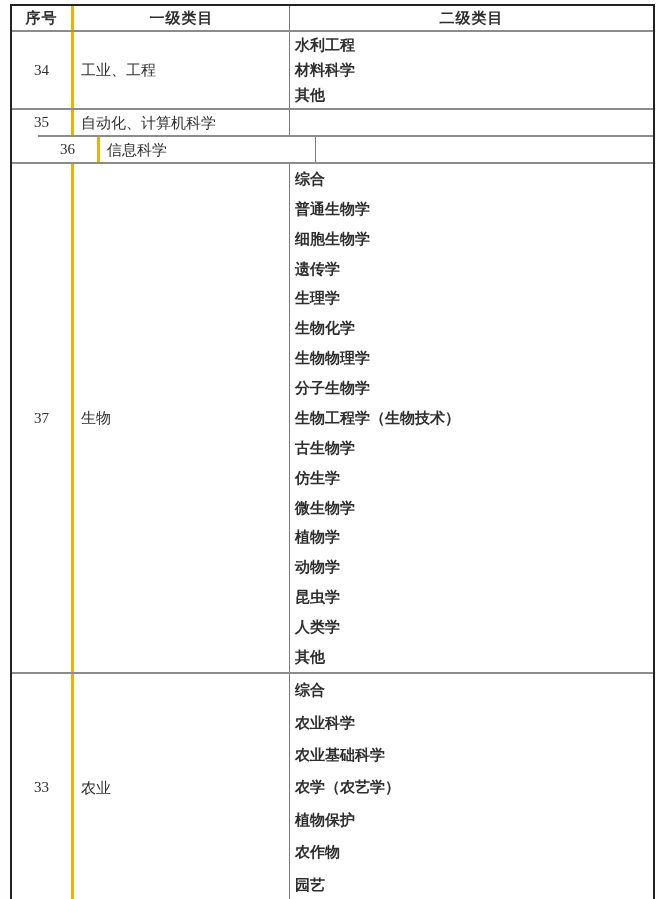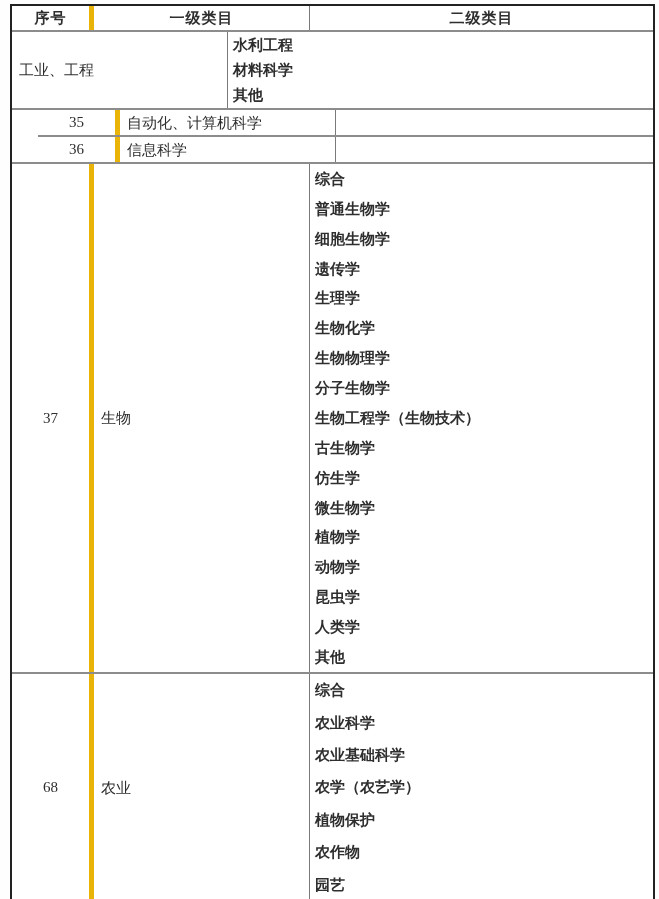--- a/index.html
+++ b/index.html
@@ -36,22 +36,22 @@
     height: 24px;
   }
   .trow.body {
     border-top: 2px solid #8c8c8c;
   }
   .c1, .c2, .c3 {
     box-sizing: border-box;
     overflow: hidden;
   }
   .c1 {
-    width: 82px;
-    border-right: 5px solid #eab308;
+    width: 62px;
+    border-right: 3px solid #eab308;
     display: flex;
     align-items: center;
     justify-content: center;
   }
   .c2 {
     width: 216px;
     border-right: 1px solid #7a7a7a;
     display: flex;
     align-items: center;
     padding-left: 7px;
@@ -98,36 +98,39 @@
       </div>
       <div class="c2">
         <span class="cell-text">一级类目</span>
       </div>
       <div class="c3">
         <span class="cell-text">二级类目</span>
       </div>
     </div>
     <div id="table-body">
         <div class="trow body" style="height: 78px;">
+          <div class="c1">
+            <span class="num-text">34</span>
+          </div>
           <div class="c2">
             <span class="cell-text">工业、工程</span>
           </div>
           <div class="c3">
             <div class="sub-item">
               <span class="cell-text">水利工程</span>
             </div>
             <div class="sub-item">
               <span class="cell-text">材料科学</span>
             </div>
             <div class="sub-item">
               <span class="cell-text">其他</span>
             </div>
           </div>
         </div>
-        <div class="trow body" style="height: 27px; padding-left: 26px;">
+        <div class="trow body" style="height: 27px;">
           <div class="c1">
             <span class="num-text">35</span>
           </div>
           <div class="c2">
             <span class="cell-text">自动化、计算机科学</span>
           </div>
           <div class="c3"></div>
         </div>
         <div class="trow body" style="height: 27px; margin-left: 26px;">
           <div class="c1">
@@ -194,21 +197,21 @@
             <div class="sub-item">
               <span class="cell-text">人类学</span>
             </div>
             <div class="sub-item">
               <span class="cell-text">其他</span>
             </div>
           </div>
         </div>
         <div class="trow body" style="height: 229px;">
           <div class="c1">
-            <span class="num-text">68</span>
+            <span class="num-text">33</span>
           </div>
           <div class="c2">
             <span class="cell-text">农业</span>
           </div>
           <div class="c3">
             <div class="sub-item">
               <span class="cell-text">综合</span>
             </div>
             <div class="sub-item">
               <span class="cell-text">农业科学</span>

